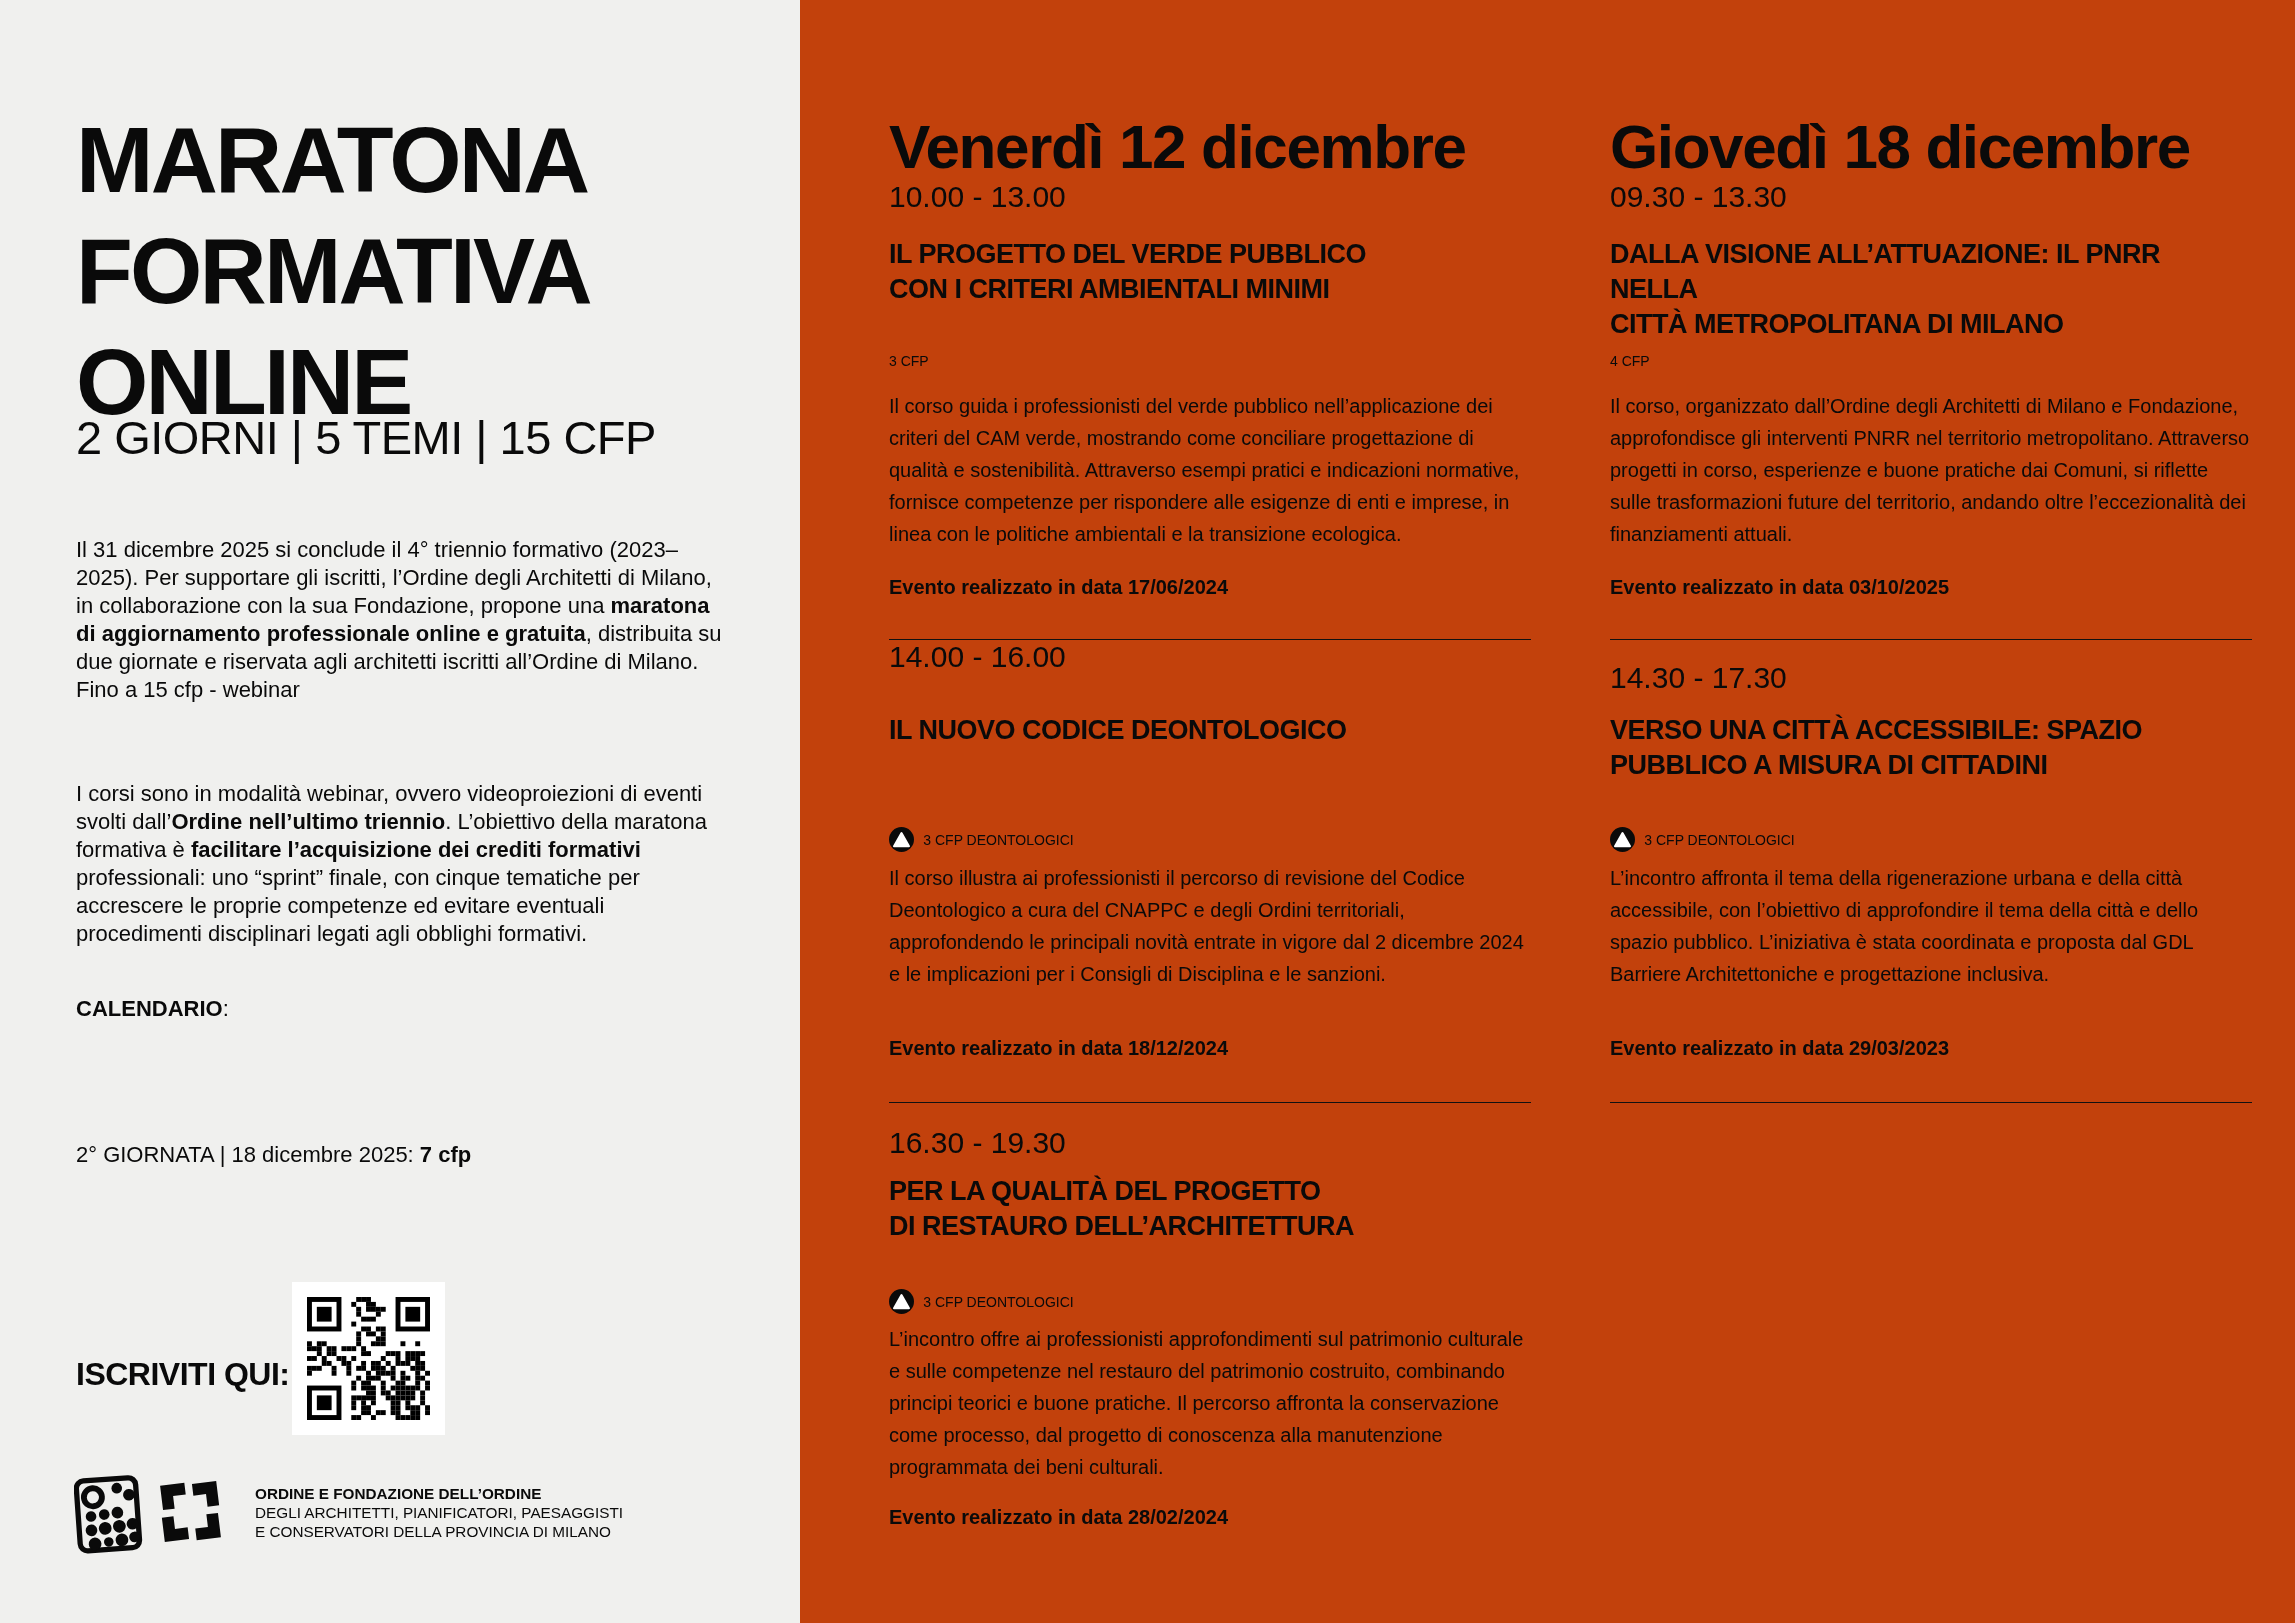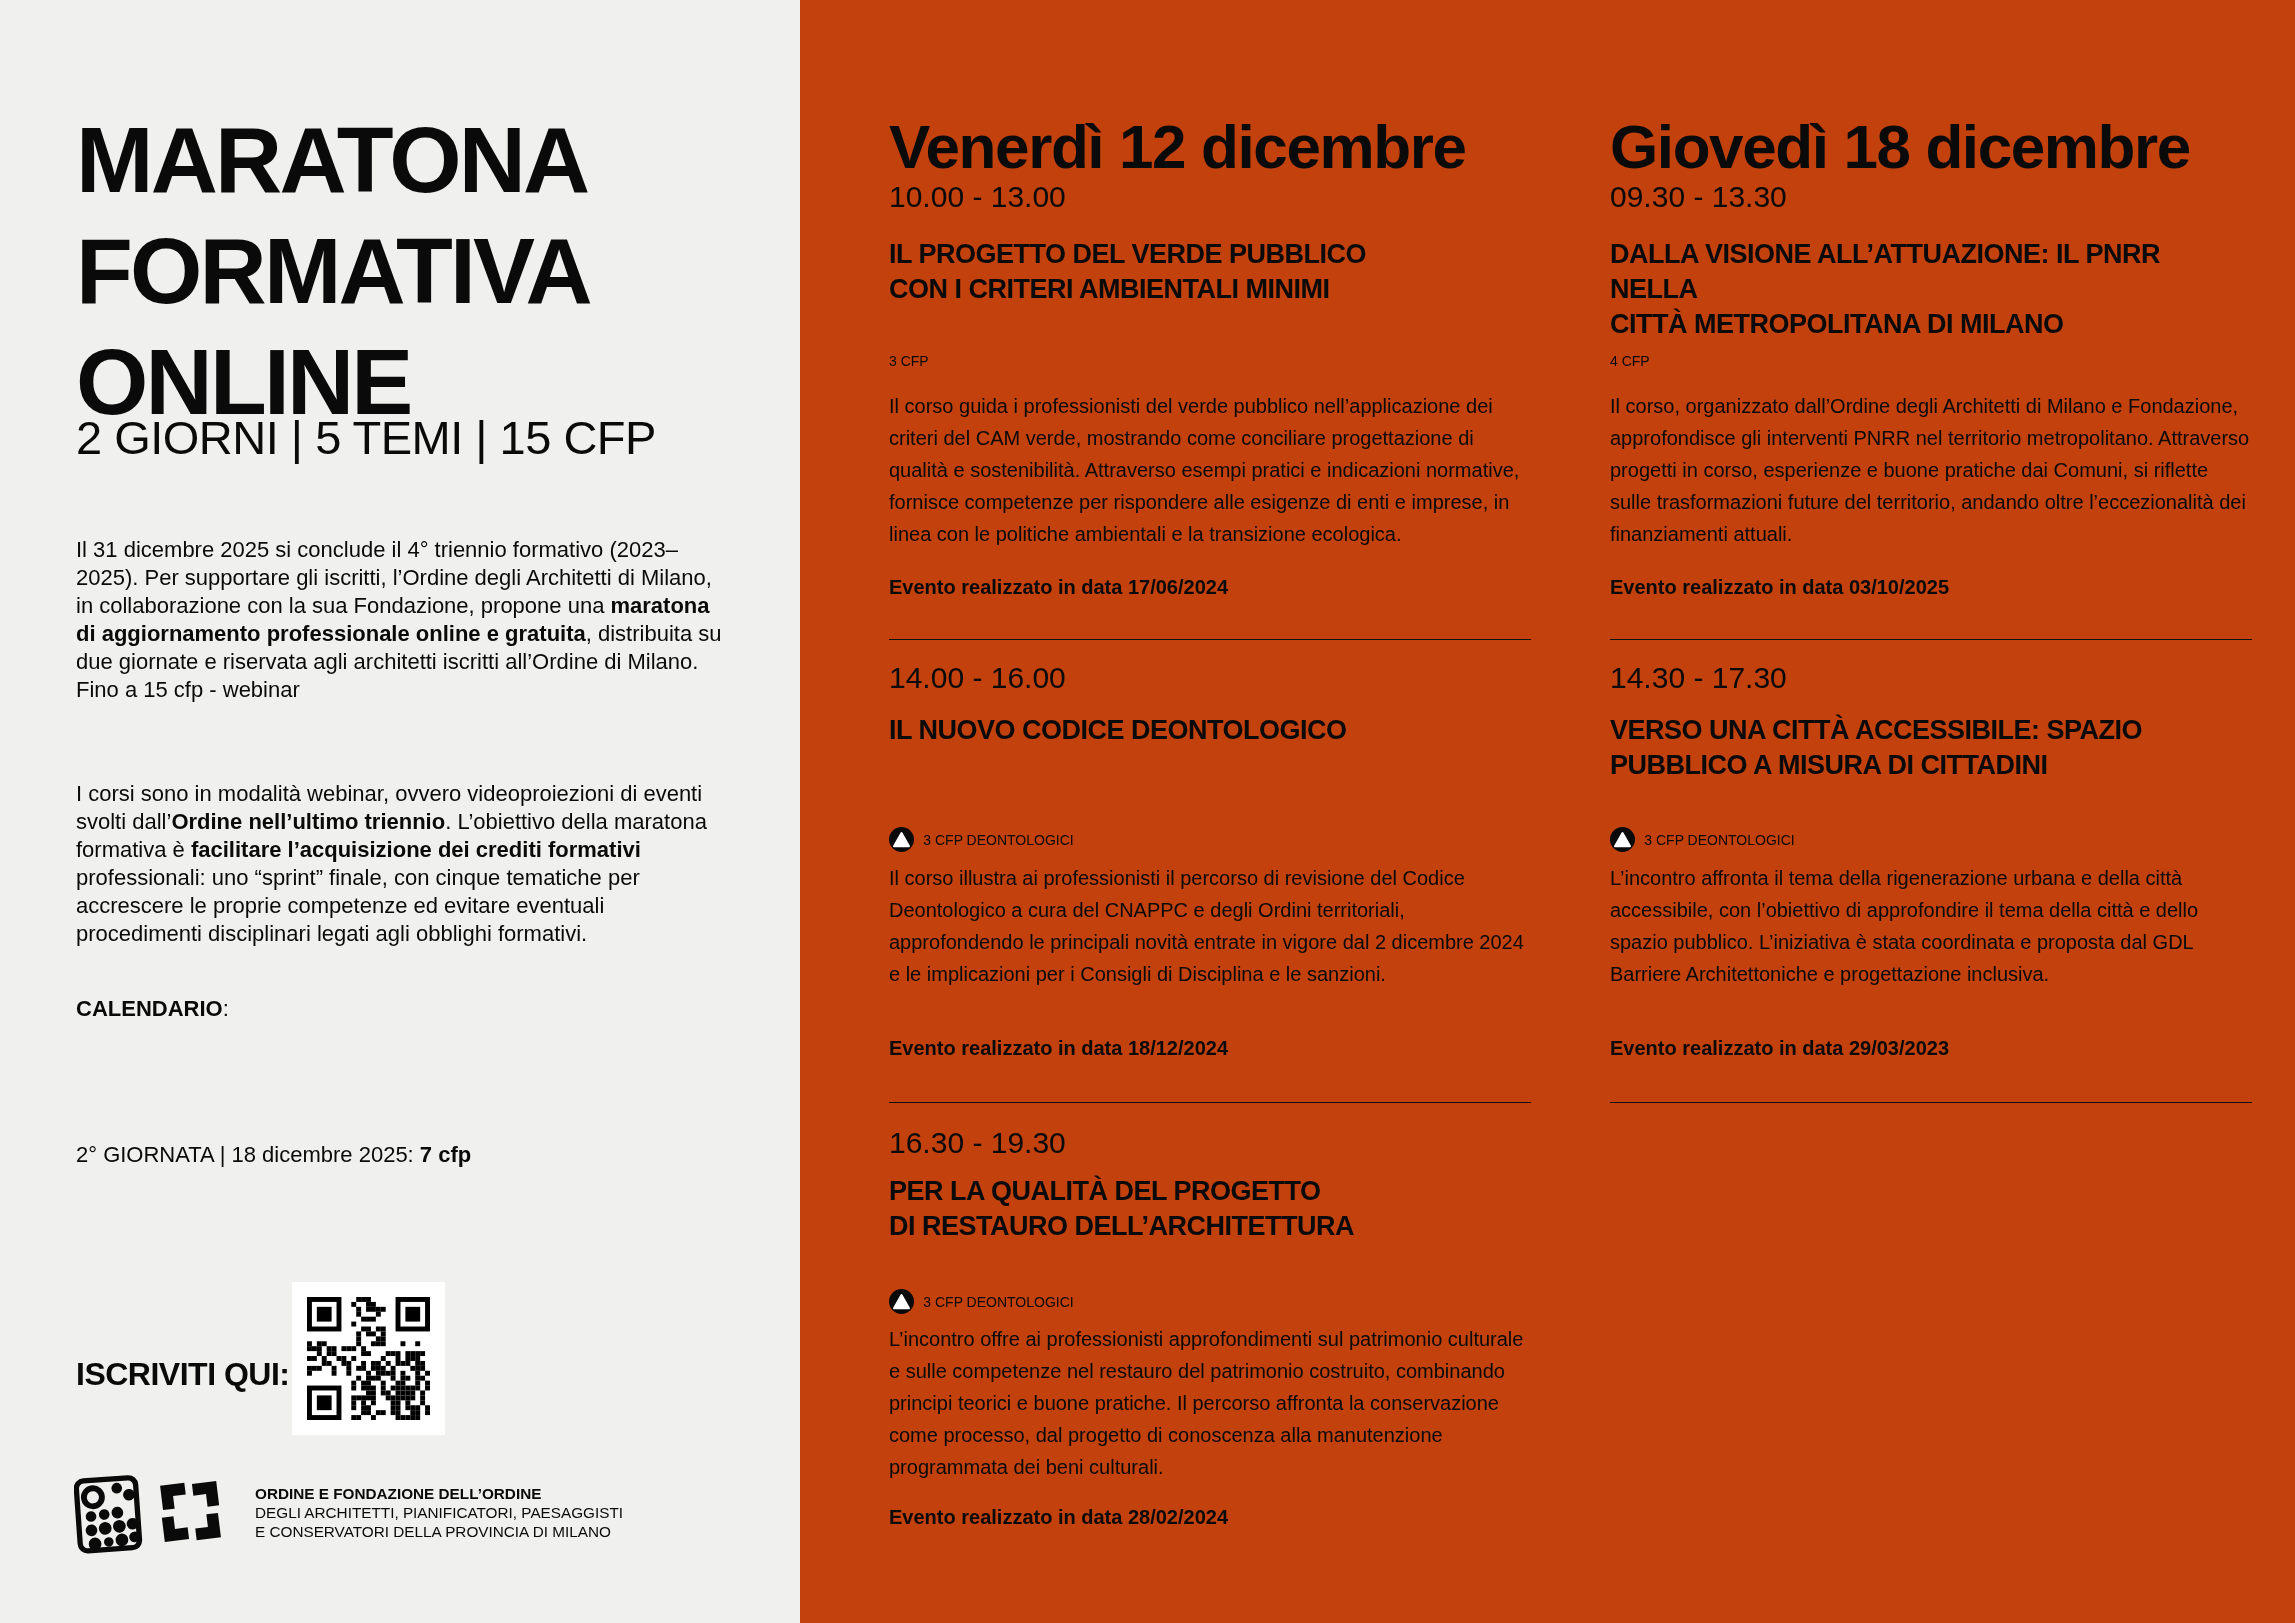--- a/index.html
+++ b/index.html
@@ -338,21 +338,21 @@
 
     <div class="blk time" style="top:180px">10.00 - 13.00</div>
     <div class="blk stitle" style="top:237px">IL PROGETTO DEL VERDE PUBBLICO<br>CON I CRITERI AMBIENTALI MINIMI</div>
     <div class="blk cfp-row" style="top:353px">
       <span>3 CFP</span>
     </div>
     <div class="blk sbody" style="top:390px">Il corso guida i professionisti del verde pubblico nell’applicazione dei criteri del CAM verde, mostrando come conciliare progettazione di qualità e sostenibilità. Attraverso esempi pratici e indicazioni normative, fornisce competenze per rispondere alle esigenze di enti e imprese, in linea con le politiche ambientali e la transizione ecologica.</div>
     <div class="blk evento" style="top:576px">Evento realizzato in data 17/06/2024</div>
     <div class="rule" style="top:639px"></div>
 
-    <div class="blk time" style="top:661px">14.00 - 16.00</div>
+    <div class="blk time" style="top:640px">14.00 - 16.00</div>
     <div class="blk stitle" style="top:713px">IL NUOVO CODICE DEONTOLOGICO</div>
     <div class="blk cfp-row" style="top:827px">
       <span class="deont-icon">
         <svg viewBox="0 0 100 100">
             <circle cx="50" cy="50" r="50" fill="#0a0a0a"></circle>
             <path d="M50 24 L80 77 H20 Z" fill="#ffffff" stroke="#ffffff" stroke-width="8" stroke-linejoin="round"></path>
           </svg>
       </span>
       <span>3 CFP DEONTOLOGICI</span>
     </div>

